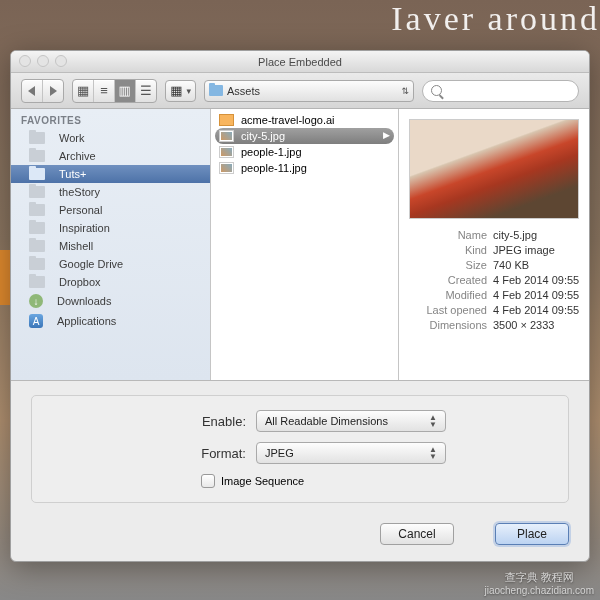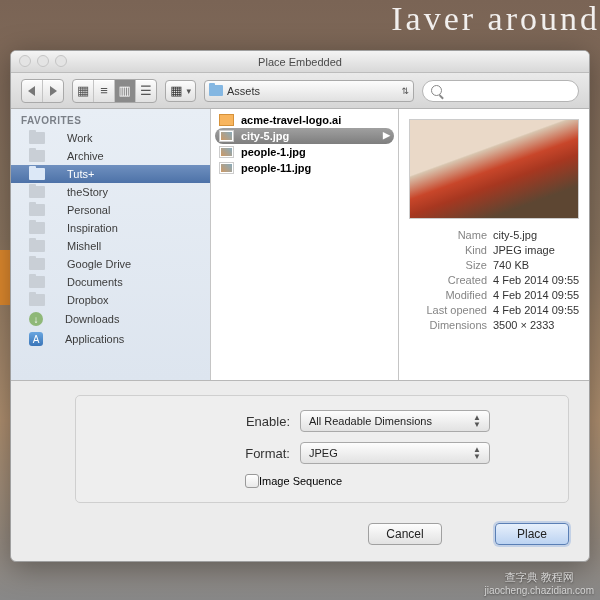--- a/index.html
+++ b/index.html
@@ -33,52 +33,52 @@
 
   .search { flex: 1; display: flex; align-items: center; height: 22px; border: 1px solid #b4b4b4; border-radius: 11px; background: #fff; padding: 0 8px; gap: 5px; }
   .mag { width: 11px; height: 11px; border: 1.5px solid #888; border-radius: 50%; position: relative; }
   .mag:after { content:""; position:absolute; width:5px; height:1.5px; background:#888; transform:rotate(45deg); bottom:-2px; right:-3px; }
   .search input { border: none; outline: none; flex: 1; background: transparent; font-size: 11px; }
 
   .body { display: flex; height: 272px; background: #fff; border-bottom: 1px solid #b8b8b8; }
 
   .sidebar { width: 200px; background: linear-gradient(#e8eef5,#dde5ef); border-right: 1px solid #c5c5c5; overflow-y: auto; }
   .side-head { font-size: 10px; color: #7a7f87; font-weight: bold; padding: 6px 10px 3px 10px; letter-spacing: .5px; }
-  .side-item { display: flex; align-items: center; gap: 22px; padding: 3px 10px 3px 18px; color: #3c3c3c; cursor: default; }
+  .side-item { display: flex; align-items: center; gap: 14px; padding: 3px 10px 3px 18px; color: #3c3c3c; cursor: default; }
   .side-item.selected { background: linear-gradient(#6f90bf,#4d72a8); color: #fff; }
   .side-item.selected .fold-s { background: #dce8f7; }
   .fold-s { width: 16px; height: 12px; background: #c9cfd6; border-radius: 1px; position: relative; flex-shrink: 0; }
   .fold-s:before { content:""; position:absolute; top:-2px; left:0; width:7px; height:3px; background:inherit; border-radius:1px 1px 0 0; }
   .app-ic { width: 14px; height: 14px; border-radius: 3px; background: linear-gradient(#6aa6e0,#3a75b8); display:flex; align-items:center; justify-content:center; color:#fff; font-size:10px; flex-shrink:0; }
   .dl-ic { width: 14px; height: 14px; border-radius: 50%; background: #8fb878; display:flex; align-items:center; justify-content:center; color:#fff; font-size:10px; flex-shrink:0; }
 
   .filelist { width: 188px; border-right: 1px solid #c5c5c5; overflow-y: auto; padding-top: 3px; }
-  .file-row { display: flex; align-items: flex-start; gap: 7px; padding: 2px 8px; cursor: default; font-weight: bold; }
+  .file-row { display: flex; align-items: flex-start; gap: 7px; padding: 2px 8px; cursor: default; }
   .file-row.selected { background: linear-gradient(#a0a0a0,#7e7e7e); color: #fff; border-radius: 10px; margin: 0 4px; padding: 2px 4px; }
   .file-ic { width: 15px; height: 12px; background: #fff; border: 1px solid #ccc; position: relative; flex-shrink:0; overflow:hidden; }
   .file-ic.img:after { content:""; position:absolute; inset:1px; background: linear-gradient(45deg,#c96,#8ab); }
   .file-ic.ai { background: #f8b55e; border-color: #d6923a; }
   .chev-r { margin-left: auto; font-size: 9px; color: #fff; }
 
   .preview { flex: 1; padding: 10px; overflow: hidden; }
   .preview-img { width: 100%; height: 100px; background: linear-gradient(160deg,#ead9c8 35%, #d8c4ae 36%, #c8462a 50%, #a73720 60%, #5d4632 80%); border: 1px solid #ccc; margin-bottom: 10px; }
   .meta { display: grid; grid-template-columns: 78px 1fr; gap: 3px 6px; font-size: 10.5px; }
   .meta .k { text-align: right; color: #858585; }
   .meta .v { color: #333; white-space: nowrap; }
 
   .options { padding: 14px 20px; }
-  .opt-panel { border: 1px solid #cfcfcf; border-radius: 5px; background: #eee; padding: 14px; margin-left: 44px; }
+  .opt-panel { border: 1px solid #cfcfcf; border-radius: 5px; background: #eee; padding: 14px; }
   .opt-row { display: flex; align-items: center; justify-content: flex-start; gap: 10px; margin-bottom: 10px; }
   .opt-row label { width: 200px; text-align: right; color: #333; font-size: 13px; }
   .select { width: 190px; height: 22px; border: 1px solid #a9a9a9; border-radius: 4px; background: linear-gradient(#fdfdfd,#e2e2e2); display: flex; align-items: center; padding: 0 8px; font-size: 12px; color: #222; justify-content: space-between; }
   .select .arrs { font-size: 8px; line-height: 7px; color: #555; }
-  .check { display: flex; align-items: center; gap: 0; padding-left: 155px; text-align: right; }
+  .check { display: flex; align-items: center; gap: 6px; padding-left: 155px; text-align: right; }
   .check .box { width: 14px; height: 14px; border: 1px solid #999; border-radius: 3px; background: linear-gradient(#fff,#e8e8e8); }
 
-  .buttons { display: flex; justify-content: flex-end; gap: 12px; padding: 6px 20px 16px; }
+  .buttons { display: flex; justify-content: flex-end; padding: 6px 20px 16px; }
   .btn { min-width: 74px; height: 22px; border: 1px solid #a0a0a0; border-radius: 4px; background: linear-gradient(#fdfdfd,#e2e2e2); display: flex; align-items: center; justify-content: center; font-size: 12px; color: #222; }
   .btn.primary { border-color: #5a7fb5; background: linear-gradient(#e7f0fc,#bcd3f2); box-shadow: 0 0 0 2px rgba(120,160,220,.35); margin-left: 41px; }
 
   .watermark { position: absolute; right: 0; bottom: 0; color: rgba(255,255,255,.75); font-size: 14px; text-shadow: 0 1px 2px rgba(0,0,0,.5); padding: 4px 6px; text-align: center; }
   .watermark .url { display: block; font-size: 10px; opacity: .9; }
 </style>
 </head>
 <body>
 
 <div class="backdrop">
@@ -163,24 +163,20 @@
               <span class="fold-s"></span>
               <span>Inspiration</span>
             </div>
             <div class="side-item">
               <span class="fold-s"></span>
               <span>Mishell</span>
             </div>
             <div class="side-item">
               <span class="fold-s"></span>
               <span>Google Drive</span>
-            </div>
-            <div class="side-item">
-              <span class="fold-s"></span>
-              <span>Documents</span>
             </div>
             <div class="side-item">
               <span class="fold-s"></span>
               <span>Dropbox</span>
             </div>
             <div class="side-item">
               <span class="dl-ic">↓</span>
               <span>Downloads</span>
             </div>
             <div class="side-item">

